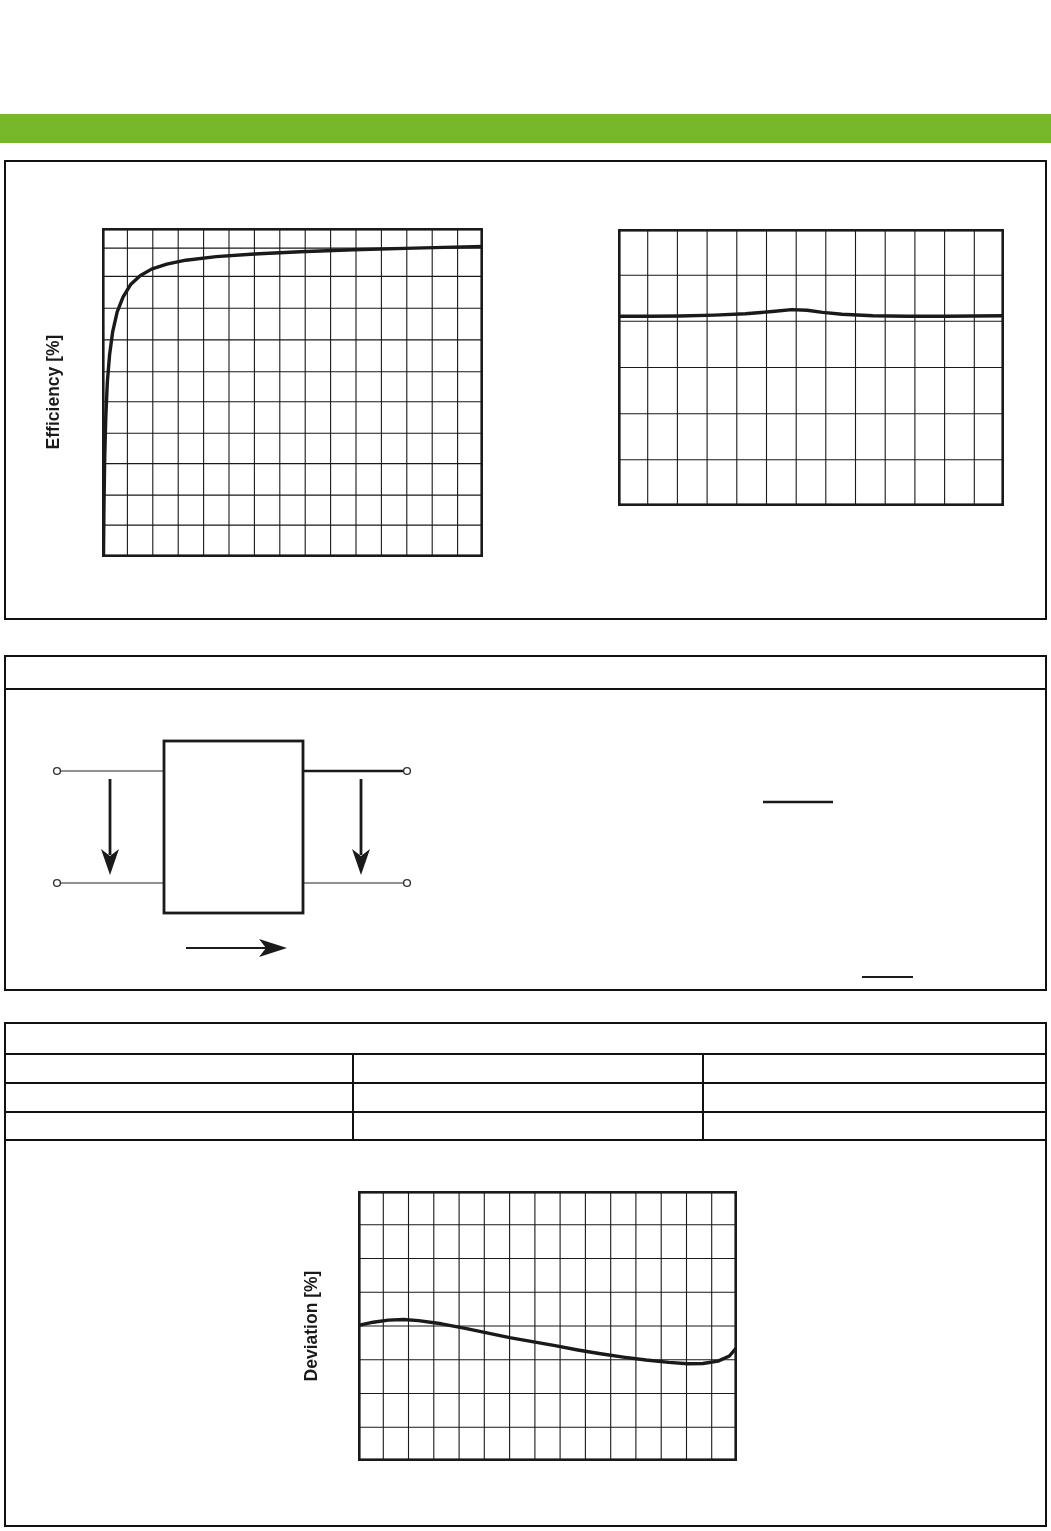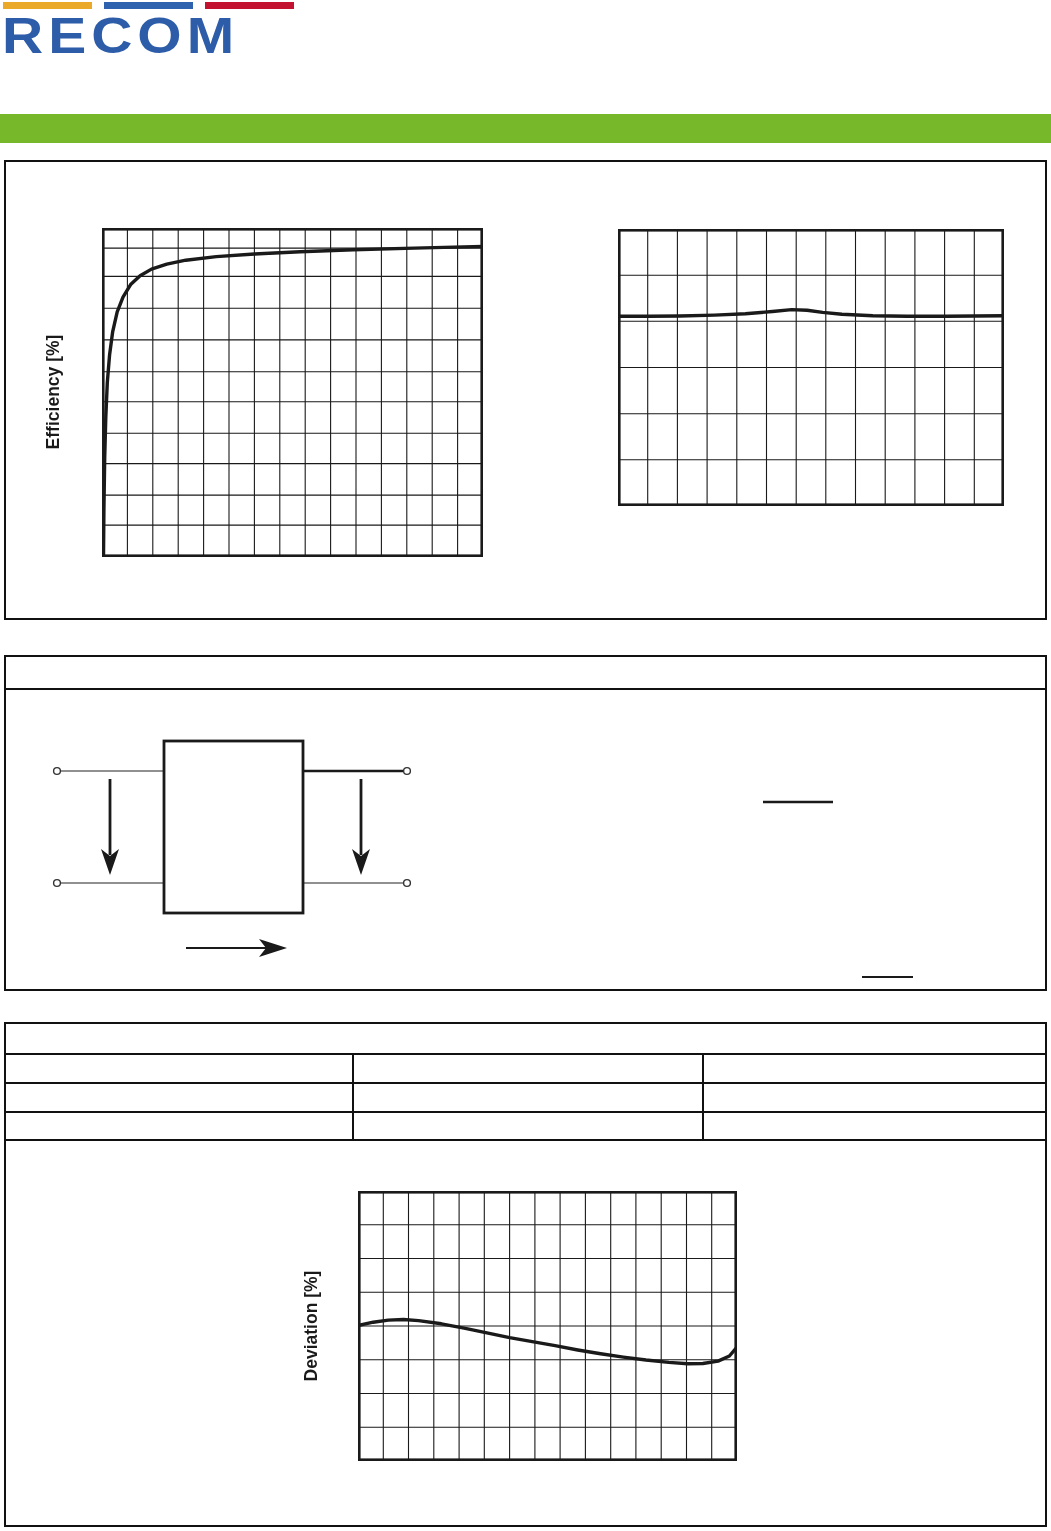--- a/index.html
+++ b/index.html
@@ -31,26 +31,20 @@
   
   .t-hline{position:absolute;left:0;width:100%;height:2px;background:#111;}
   .t-vline{position:absolute;width:2px;background:#111;}
   .diagram-svg{position:absolute;left:4px;top:655px;display:block;}
 </style>
 </head>
 <body>
 
 <div class="page">
 
-  <div class="logo">
-    <div class="logo-bar" style="left: 1px; background: rgb(234, 169, 40);"></div>
-    <div class="logo-bar" style="left: 102px; background: rgb(46, 98, 174);"></div>
-    <div class="logo-bar" style="left: 203px; background: rgb(194, 18, 47);"></div>
-    <div class="logo-text" style="color: rgb(45, 92, 168);">RECOM</div>
-  </div>
 
   <div class="accent-bar" style="background: rgb(118, 184, 42);"></div>
 
   <div class="panel panel-charts"></div>
   <div class="vlabel" style="left:53px;top:392px;">Efficiency [%]</div>
   <svg class="chart-svg" style="left:102px;top:228px;" width="381" height="329">
       <path d="M25.4 0V329M50.8 0V329M76.2 0V329M101.6 0V329M127.0 0V329M152.4 0V329M177.8 0V329M203.2 0V329M228.6 0V329M254.0 0V329M279.4 0V329M304.8 0V329M330.2 0V329M355.6 0V329M0 20.1H381M0 48.4H381M0 80.3H381M0 111.9H381M0 143.8H381M0 173.7H381M0 205.3H381M0 235.6H381M0 267.1H381M0 297.1H381" stroke="#1a1a1a" stroke-width="1.1" fill="none"></path>
       <polyline points="1.5,329.0 1.9,282.9 2.7,230.3 3.8,189.2 5.3,154.6 7.6,126.7 10.7,103.6 15.2,83.9 21.0,69.1 28.6,56.6 38.1,47.7 49.5,41.1 64.8,36.2 83.8,32.2 114.3,28.6 152.4,26.0 198.1,23.7 251.5,21.7 312.4,20.1 381.0,18.4" stroke="#1a1a1a" stroke-width="3.4" fill="none" stroke-linecap="round" stroke-linejoin="round"></polyline>
       <rect x="1.3" y="1.3" width="378.4" height="326.4" fill="none" stroke="#1a1a1a" stroke-width="2.6"></rect>
     </svg>

